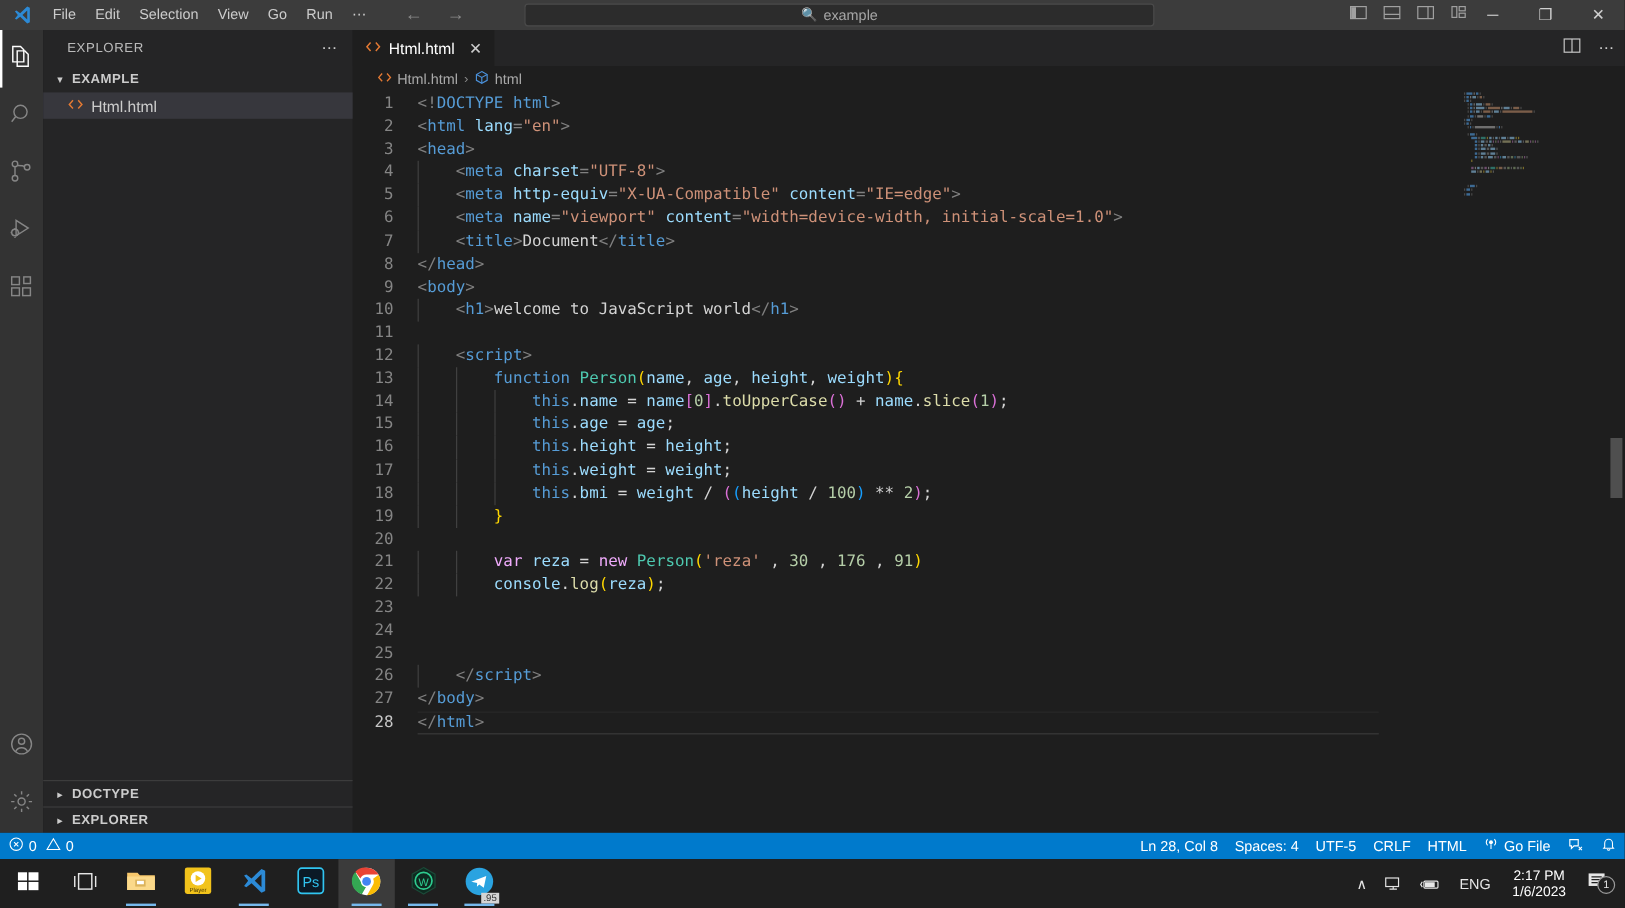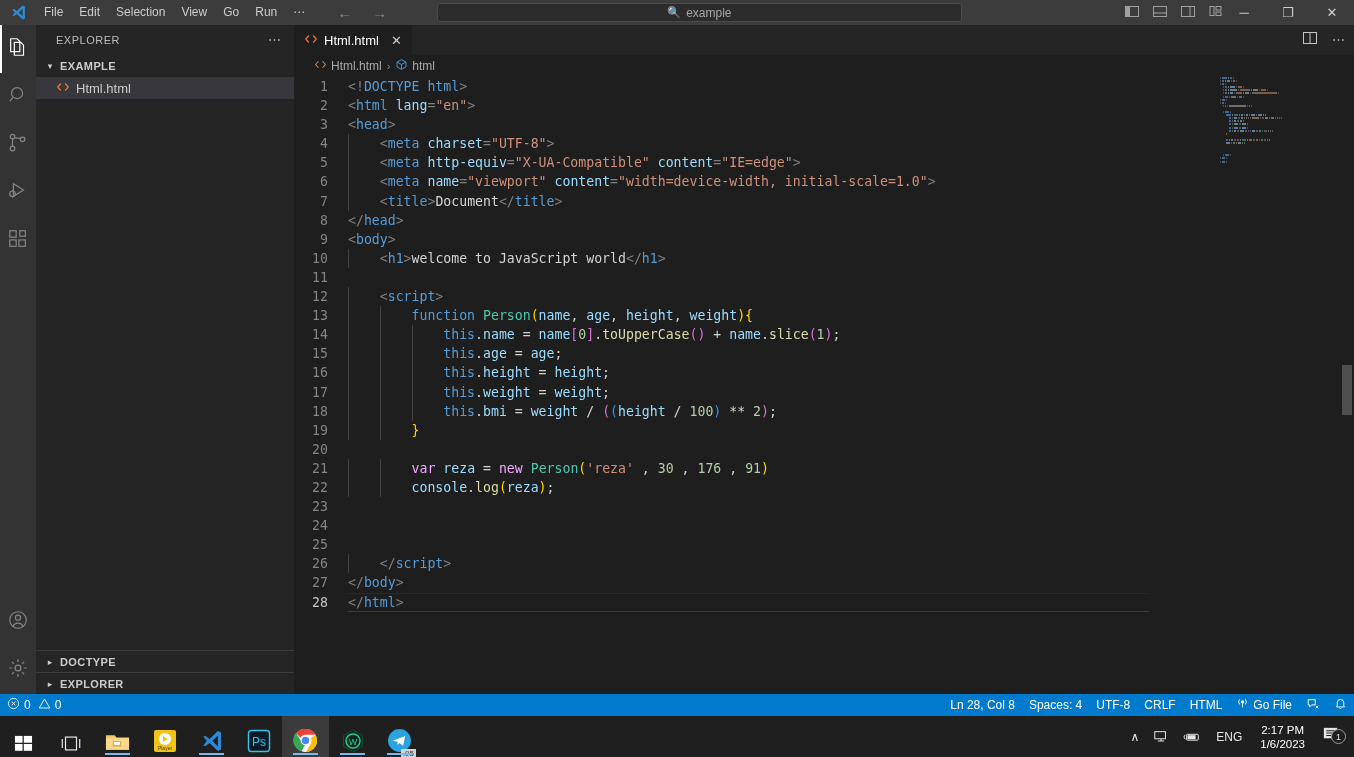--- a/index.html
+++ b/index.html
@@ -171,21 +171,21 @@
   }
   .sbi { display: flex; align-items: center; gap: 4px; padding: 0 7px; height: 22px; }
   .sb-right { margin-left: auto; display: flex; align-items: center; text-align: center; }
 
   
   .taskbar {
     position: absolute; left: 0; bottom: 0; width: 1354px; height: 41px;
     background: #1f1f1f; display: flex; align-items: center;
   }
   .tsk {
-    width: 47px; height: 41px; display: flex; align-items: flex-end; justify-content: center;
+    width: 47px; height: 41px; display: flex; align-items: center; justify-content: center;
     position: relative;
   }
   .tsk.running::after {
     content: ""; position: absolute; bottom: 2px; left: 11px; width: 25px; height: 2px;
     background: #76b9ed;
   }
   .tsk.active { background: #3b3b3b; }
   .tray { margin-left: auto; display: flex; align-items: center; height: 41px; padding-right: 4px; }
   .tray-ico { padding: 0 7px; color: #e6e6e6; display: flex; align-items: center; }
   .tray-lang { color: #e6e6e6; font-size: 12px; padding: 0 8px; }
@@ -643,21 +643,21 @@
         <svg width="13" height="13" viewBox="0 0 16 16">
             <path d="M8 2.5L14.5 13.5h-13z" fill="none" stroke="#fff" stroke-width="1.1"></path>
           </svg>
       </span>
       <span>0</span>
     </div>
 
     <div class="sb-right">
       <div class="sbi">Ln 28, Col 8</div>
       <div class="sbi">Spaces: 4</div>
-      <div class="sbi">UTF-8</div>
+      <div class="sbi">UTF-5</div>
       <div class="sbi">CRLF</div>
       <div class="sbi">HTML</div>
       <div class="sbi">
         <span>
           <svg width="13" height="13" viewBox="0 0 16 16">
               <circle cx="8" cy="6" r="2" fill="#fff"></circle>
               <path d="M4.5 2.8a5 5 0 0 0 0 6.4M11.5 2.8a5 5 0 0 1 0 6.4" fill="none" stroke="#fff" stroke-width="1.1"></path>
               <path d="M8 8v5" stroke="#fff" stroke-width="1.1"></path>
             </svg>
         </span>

